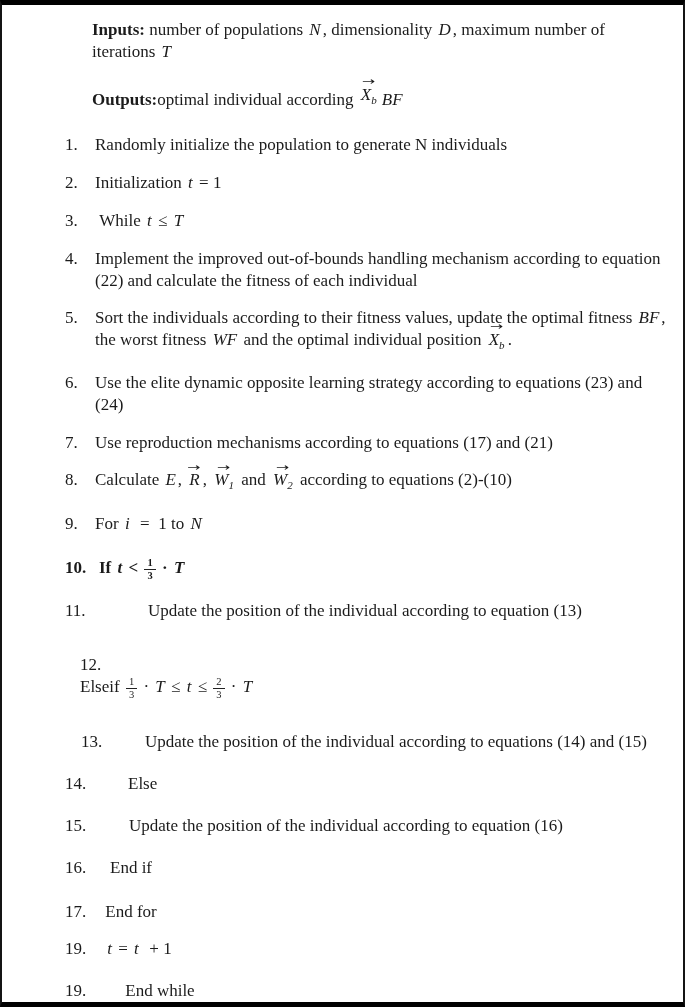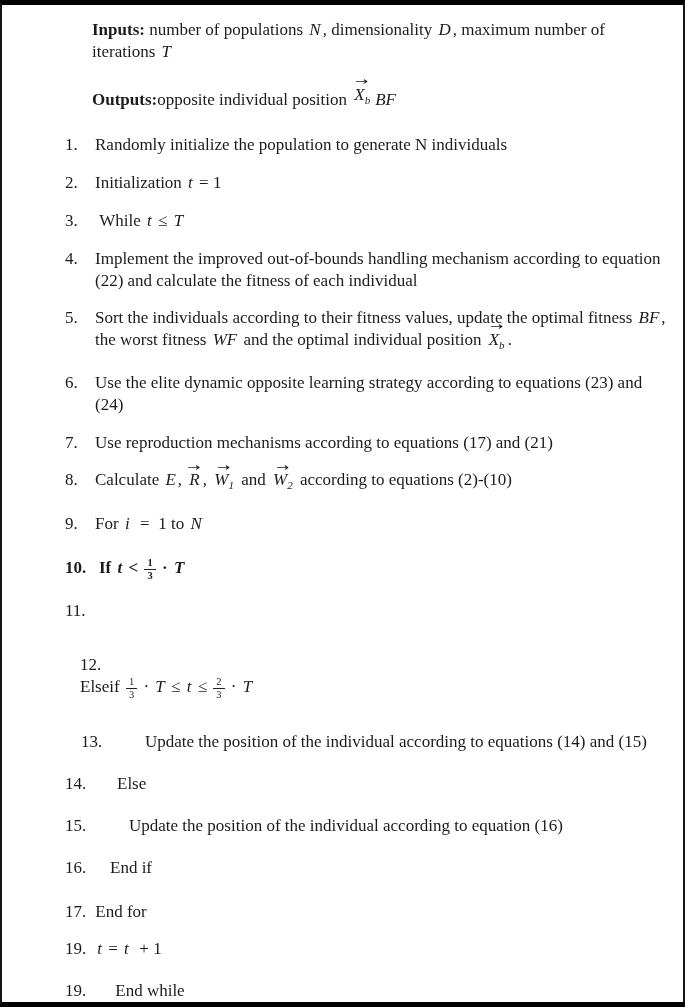--- a/index.html
+++ b/index.html
@@ -19,25 +19,25 @@
     color:#1b1b1b;
     overflow:hidden;
   }
   .io-line{margin-left:27px;white-space:pre-wrap;}
   .io-line.outputs{margin-top:18px;height:30px;display:flex;align-items:flex-end;}
   .io-label{font-weight:bold;}
   .steps{margin:23px 0 0 0;padding:0;list-style:none;}
   .step{display:flex;align-items:baseline;}
   .step .num{flex:none;width:30px;white-space:pre;}
   .step .body{flex:1;white-space:pre-wrap;}
-  .step.compact .num{width:auto;margin-right:9px;}
+  .step.compact .num{width:auto;margin-right:19px;}
   
   .step.p4  .body{margin-left:4px;}
   .step.p15 .body{margin-left:15px;}
-  .step.p29 .body{margin-left:22px;}
+  .step.p29 .body{margin-left:33px;}
   .step.p34 .body{margin-left:34px;}
   
   .mi{font-style:italic;padding:0 2px;}
   .vec{position:relative;display:inline-block;font-style:italic;padding:0 3px;}
   .vec .arr{
     position:absolute;top:-0.72em;left:0;right:0;
     text-align:center;font-size:0.62em;line-height:1;
     font-family:"DejaVu Sans",sans-serif;font-style:normal;
     transform:scaleX(1.5);
   }
@@ -47,21 +47,21 @@
     font-size:0.62em;line-height:1.15;padding:0 2px;font-style:normal;
   }
   .frac .fn{display:block;border-bottom:1px solid #222;padding:0 3px;}
   .frac .fd{display:block;}
 </style>
 </head>
 <body>
 
 <div class="algo-box">
   <div class="io-line inputs" id="io-inputs"><span class="io-label">Inputs:</span> <span class="txt">number of populations </span><span class="mi">N</span><span class="txt">, dimensionality </span><span class="mi">D</span><span class="txt">, maximum number of iterations </span><span class="mi">T</span></div>
-  <div class="io-line outputs" id="io-outputs"><span class="io-label">Outputs:</span> <span class="txt">opposite individual position </span><span class="vec"><span class="arr">→</span>X<sub>b</sub></span><span class="mi">BF</span></div>
+  <div class="io-line outputs" id="io-outputs"><span class="io-label">Outputs:</span> <span class="txt">optimal individual according </span><span class="vec"><span class="arr">→</span>X<sub>b</sub></span><span class="mi">BF</span></div>
   <ol class="steps" id="steps">
       <li class="step">
         <span class="num">1.</span>
         <span class="body"><span class="txt">Randomly initialize the population to generate N individuals</span></span>
       </li>
       <li class="step" style="margin-top: 16px;">
         <span class="num">2.</span>
         <span class="body"><span class="txt">Initialization </span><span class="mi">t</span><span class="txt"> = 1</span></span>
       </li>
       <li class="step" style="margin-top: 16px;">
@@ -91,20 +91,21 @@
       <li class="step" style="margin-top: 16px;">
         <span class="num">9.</span>
         <span class="body"><span class="txt">For </span><span class="mi">i</span><span class="txt">  =  1 to </span><span class="mi">N</span></span>
       </li>
       <li class="step p4" style="margin-top: 22px; font-weight: bold;">
         <span class="num">10.</span>
         <span class="body"><span class="txt">If </span><span class="mi">t</span><span class="txt"> &lt; </span><span class="frac"><span class="fn">1</span><span class="fd">3</span></span><span class="txt"> · </span><span class="mi">T</span></span>
       </li>
       <li class="step p34" style="margin-top: 18px; gap: 19px;">
         <span class="num">11.</span>
+        <span class="body"><span class="txt">Update the position of the individual according to equation (13)</span></span>
       </li>
       <li class="step p15" style="margin-top: 32px; flex-direction: column;">
         <span class="num">12.</span>
         <span class="body"><span class="txt">Elseif </span><span class="frac"><span class="fn">1</span><span class="fd">3</span></span><span class="txt"> · </span><span class="mi">T</span><span class="txt"> ≤ </span><span class="mi">t</span><span class="txt"> ≤ </span><span class="frac"><span class="fn">2</span><span class="fd">3</span></span><span class="txt"> · </span><span class="mi">T</span></span>
       </li>
       <li class="step p34" style="margin-top: 30px; margin-left: 16px;">
         <span class="num">13.</span>
         <span class="body"><span class="txt">Update the position of the individual according to equations (14) and (15)</span></span>
       </li>
       <li class="step p29" style="margin-top: 20px;">

